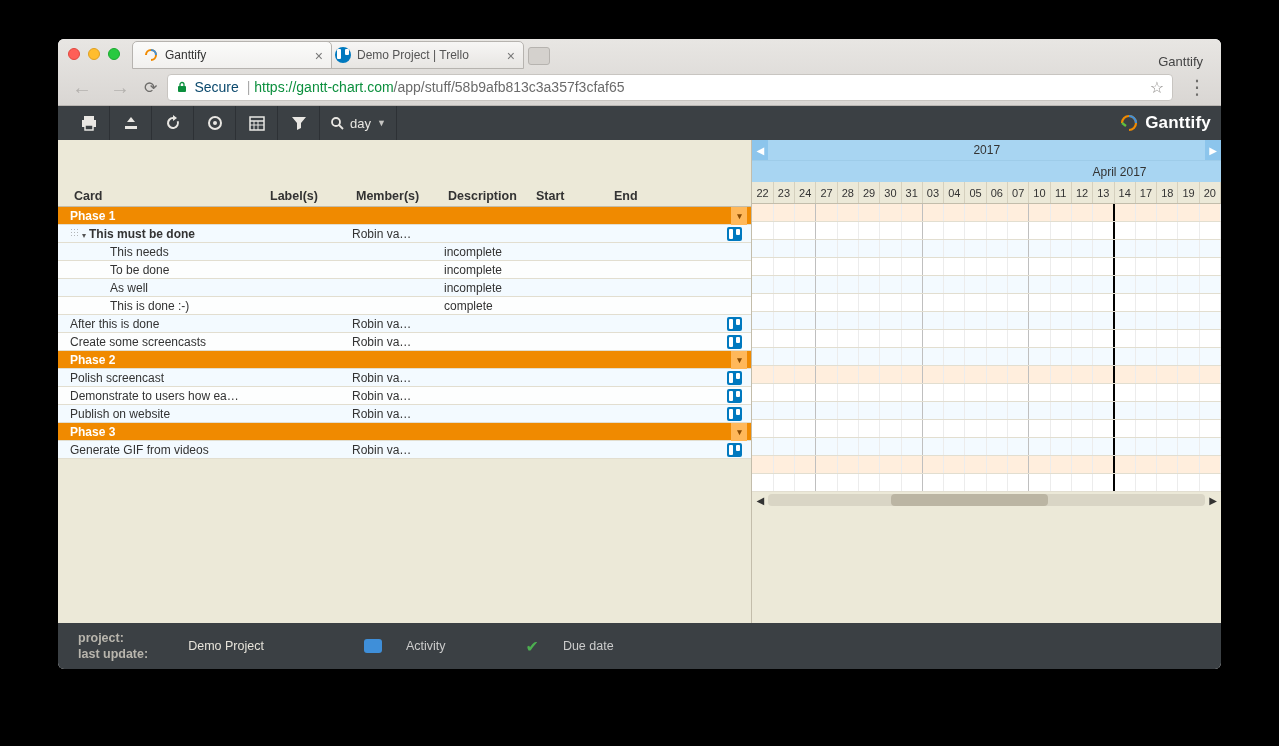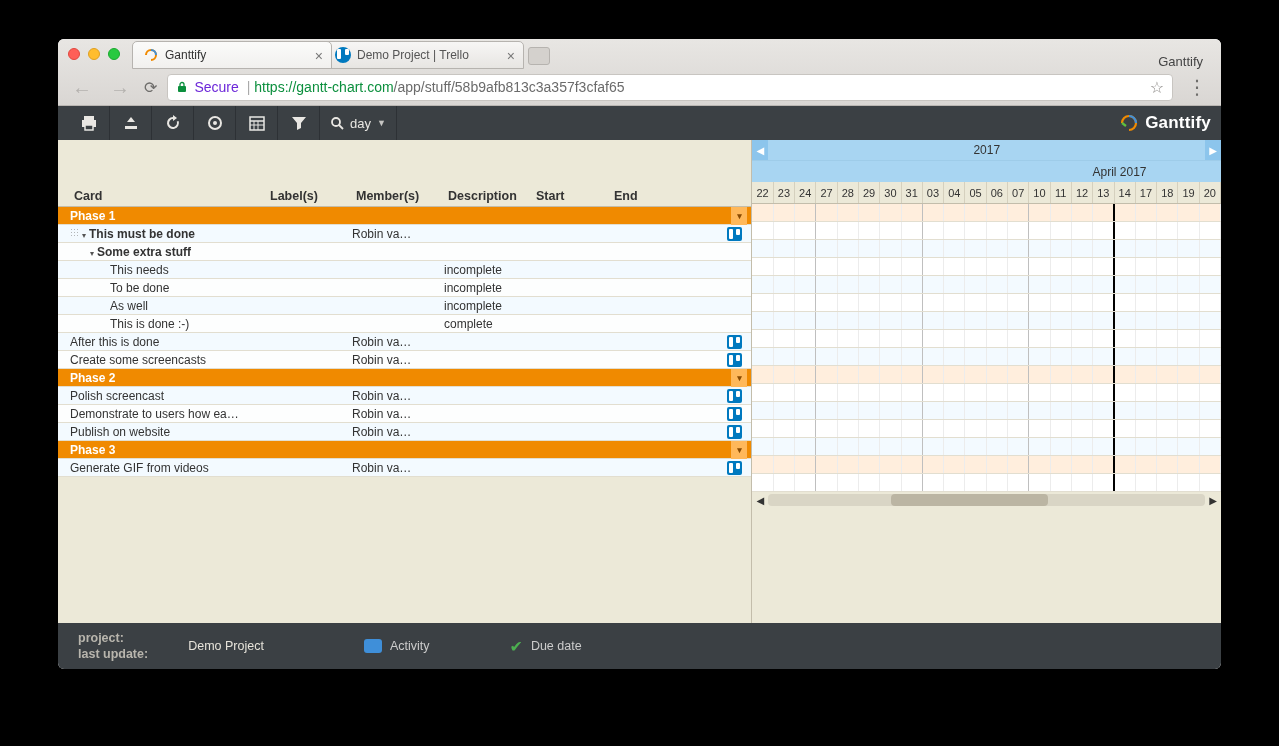--- a/index.html
+++ b/index.html
@@ -73,21 +73,21 @@
     display: flex; align-items: center;
     height: 27px;
     border: 1px solid #c8c5c1;
     border-radius: 4px;
     background: #fff;
     padding: 0 8px;
     font-size: 14px;
     color: #4b4b4b;
   }
   .lock { width: 12px; height: 12px; margin-right: 6px; }
-  .secure { color: #6d28d9; margin-right: 8px; font-size: 14px;}
+  .secure { color: #0c4a6e; margin-right: 8px; font-size: 14px;}
   .url-host { color: #0b8f3d; }
   .url-rest { color: #6b6b6b; }
   .star { margin-left: auto; color: #8a8784; font-size: 16px;}
   .kebab { color: #6e6d6b; font-size: 20px; padding: 0 4px;}
   
   .app-toolbar {
     height: 34px;
     background: #3b4044;
     display: flex;
     align-items: center;
@@ -239,21 +239,21 @@
     background:#3b4044;
     color:#ccc;
     display:flex;
     align-items:center;
     padding:0 20px;
     font-size:12.5px;
     gap: 40px;
   }
   .footer .block{ display:flex; flex-direction:column; gap:2px;}
   .footer .lbl{ color:#b8b5ad; font-weight:600;}
-  .legend { display:flex; align-items:center; gap:8px;}
+  .legend { display:flex; align-items:center; gap:24px;}
   .legend .sw { width:18px; height:14px; border-radius:3px;}
   .legend .sw.activity{ background:#3f8fd9;}
   .legend .chk{ color:#4caf50; font-size:16px;}
 </style>
 </head>
 <body>
 
 <div class="desktop">
 
   <div class="chrome">
@@ -377,29 +377,20 @@
                    <span class="chev">▾</span>
           </div>
           <div class="row indent1">
             <div class="cell c-card"><span class="drag-dots"></span><span class="tree-tog">▾</span><span class="bold">This must be done</span></div>
             <div class="cell c-labels"></div>
             <div class="cell c-members">Robin va…</div>
             <div class="cell c-desc"></div>
             <div class="cell c-start"></div>
             <div class="cell c-end"></div>
             <div class="cell c-icons"><span class="trello-icon"></span></div>
-          </div>
-          <div class="row indent2 alt">
-            <div class="cell c-card"><span class="tree-tog">▾</span><span class="bold">Some extra stuff</span></div>
-            <div class="cell c-labels"></div>
-            <div class="cell c-members"></div>
-            <div class="cell c-desc"></div>
-            <div class="cell c-start"></div>
-            <div class="cell c-end"></div>
-            <div class="cell c-icons"></div>
           </div>
           <div class="row indent3">
             <div class="cell c-card"><span class="">This needs</span></div>
             <div class="cell c-labels"></div>
             <div class="cell c-members"></div>
             <div class="cell c-desc">incomplete</div>
             <div class="cell c-start"></div>
             <div class="cell c-end"></div>
             <div class="cell c-icons"></div>
           </div>

